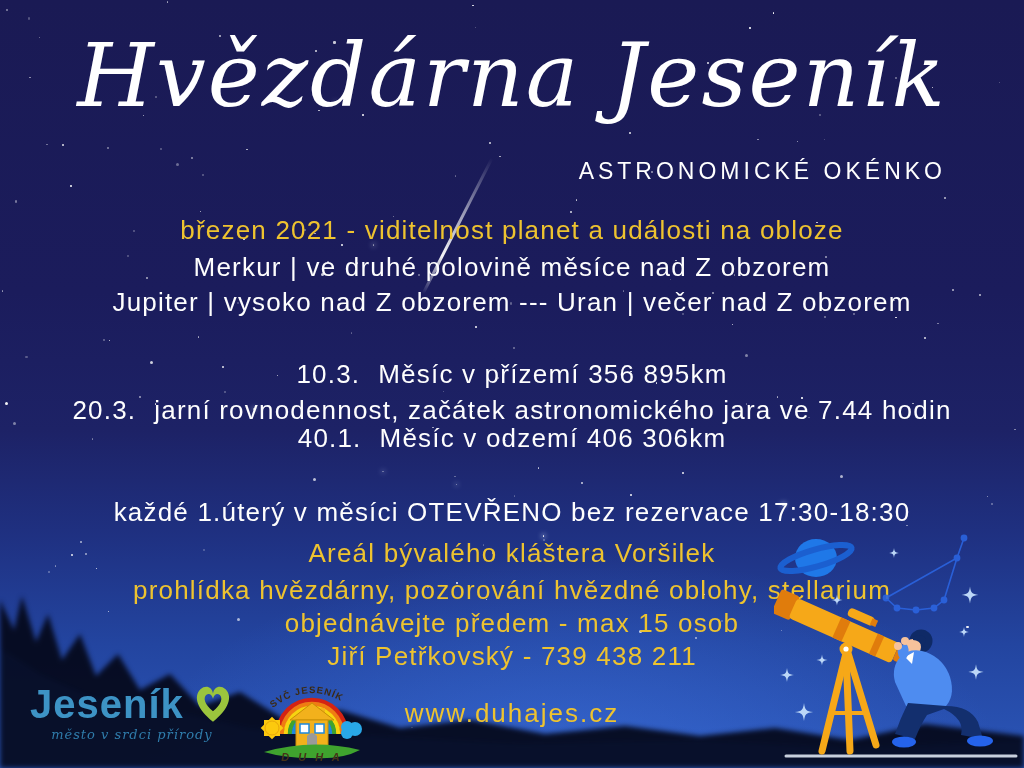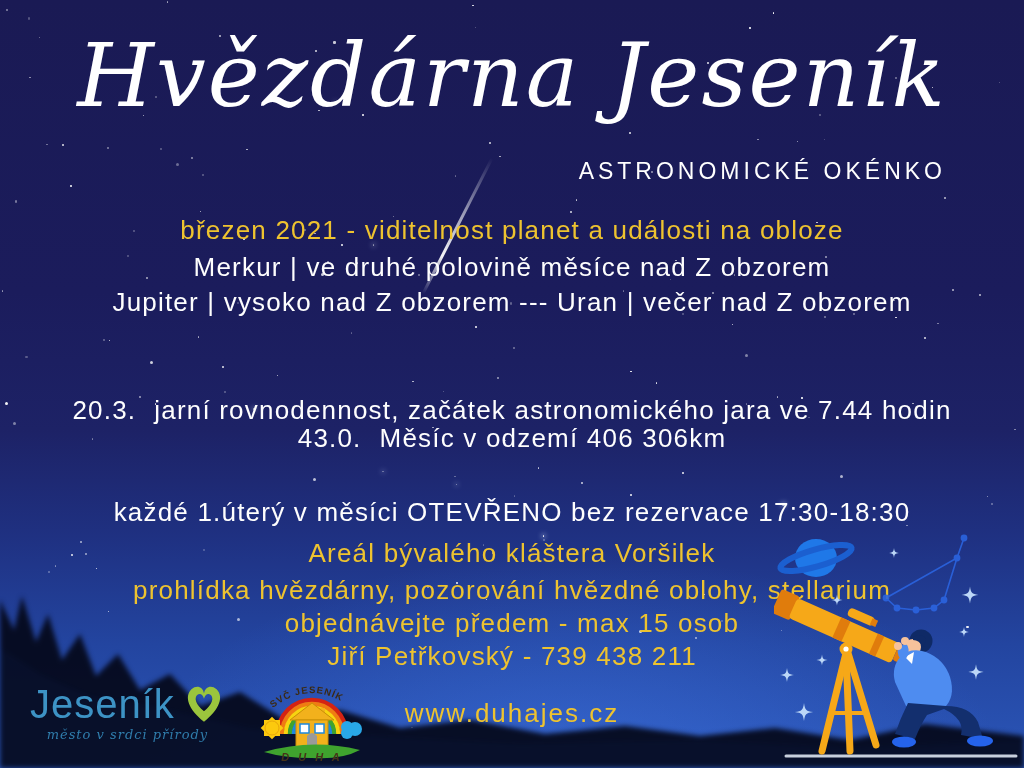--- a/index.html
+++ b/index.html
@@ -19,21 +19,21 @@
   .title{position:absolute;top:24px;left:0;width:100%;text-align:center;
     font-family:"DejaVu Serif",serif;font-style:italic;font-weight:400;
     font-size:88px;color:#fff;letter-spacing:2px;white-space:nowrap;}
   .subtitle{position:absolute;top:158px;right:78px;
     font-size:23px;letter-spacing:4px;color:#fff;white-space:nowrap;}
   .line{position:absolute;left:0;width:100%;text-align:center;
     font-size:26px;letter-spacing:1.2px;color:#fefefe;white-space:nowrap;}
   .yellow{color:#eec32f;}
   .date{margin-right:18px;}
   .jesenik-logo{position:absolute;left:30px;top:683px;display:flex;flex-direction:column;align-items:center;}
-  .jesenik-row{display:flex;align-items:center;gap:8px;}
+  .jesenik-row{display:flex;align-items:center;gap:8px;font-weight:bold;}
   .jesenik-name{font-size:40px;color:#3d93c5;letter-spacing:1px;line-height:1;}
   .jesenik-tagline{font-family:"DejaVu Serif",serif;font-style:italic;
     font-size:13px;color:#2f7cab;letter-spacing:1px;margin-top:2px;}
   .abs{position:absolute;}
 </style>
 </head>
 <body>
 
 <div class="poster">
 
@@ -207,25 +207,28 @@
     <path fill="#0a1230" opacity="0.55" d="M0,180 L0,60 L40,86 L90,108 L160,120 L250,140 L380,148 L520,156 L700,152 L850,160 L1024,152 L1024,180 Z"></path>
   </svg>
 
   <div class="title">Hvězdárna Jeseník</div>
   <div class="subtitle">ASTRONOMICKÉ OKÉNKO</div>
 
   <div class="line yellow" style="top:215px">březen 2021 - viditelnost planet a události na obloze</div>
   <div class="line" style="top:252px">Merkur | ve druhé polovině měsíce nad Z obzorem</div>
   <div class="line" style="top:287px">Jupiter | vysoko nad Z obzorem --- Uran | večer nad Z obzorem</div>
 
+  <div class="line" style="top:359px">
+    <span class="date">10.3.</span><span>Měsíc v přízemí 356 895km</span>
+  </div>
   <div class="line" style="top:395px">
     <span class="date">20.3.</span><span>jarní rovnodennost, začátek astronomického jara ve 7.44 hodin</span>
   </div>
   <div class="line" style="top:423px">
-    <span class="date">43.0.</span><span>Měsíc v odzemí 406 306km</span>
+    <span class="date">40.1.</span><span>Měsíc v odzemí 406 306km</span>
   </div>
 
   <div class="line" style="top:497px">každé 1.úterý v měsíci OTEVŘENO bez rezervace 17:30-18:30</div>
   <div class="line yellow" style="top:538px">Areál bývalého kláštera Voršilek</div>
   <div class="line yellow" style="top:575px">prohlídka hvězdárny, pozorování hvězdné oblohy, stellarium</div>
   <div class="line yellow" style="top:608px">objednávejte předem - max 15 osob</div>
   <div class="line yellow" style="top:641px">Jiří Petřkovský - 739 438 211</div>
 
   <div class="line yellow" style="top:698px;letter-spacing:2px">www.duhajes.cz</div>
 

